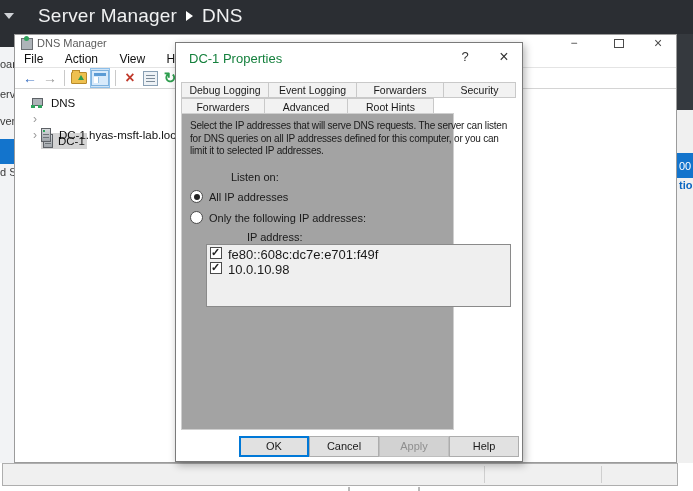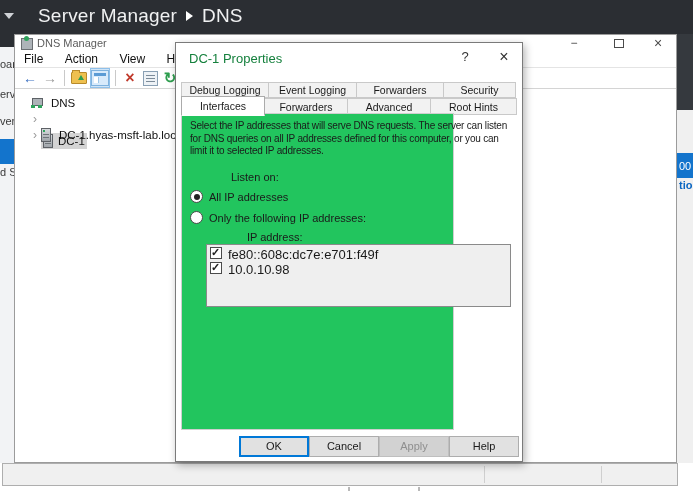--- a/index.html
+++ b/index.html
@@ -79,21 +79,21 @@
   .dlg-help{position:absolute;left:276px;top:4px;width:26px;height:20px;text-align:center;font-size:13px;color:#333;line-height:20px;}
   .dlg-close{position:absolute;left:314px;top:4px;width:28px;height:20px;text-align:center;font-size:16px;color:#333;line-height:19px;}
 
   .tabs{position:absolute;left:5px;top:39px;width:338px;}
   .tabrow{display:flex;}
   .tab{box-sizing:border-box;height:16px;background:#f2f2f2;border:1px solid #c9c9c9;margin-right:-1px;
     font-size:10.5px;color:#1a1a1a;text-align:center;line-height:15px;white-space:nowrap;overflow:hidden;}
   .tabrow2 .tab{height:17px;line-height:16px;}
   .tab.active{background:#ffffff;border:1px solid #ababab;border-bottom:1px solid #ffffff;
     height:20px;margin-top:-2px;line-height:18px;position:relative;z-index:3;}
-  .panel{position:absolute;left:5px;top:70px;width:273px;height:317px;background:#22c55e;
+  .panel{position:absolute;left:5px;top:70px;width:273px;height:317px;background:#a3a3a3;
     border:1px solid #cfcfcf;box-sizing:border-box;z-index:1;}
   .desc{position:absolute;left:8px;top:6px;width:322px;font-size:10px;letter-spacing:-.2px;
     line-height:12.5px;color:#1a1a1a;}
   .lbl{position:absolute;font-size:11px;color:#1a1a1a;white-space:nowrap;padding-left:41px;}
   .radio-row{position:absolute;display:flex;align-items:center;font-size:11px;color:#1a1a1a;}
   .radio{width:11px;height:11px;border:1px solid #4a4a4a;border-radius:50%;margin-right:6px;position:relative;background:#fff;}
   .radio.on:before{content:"";position:absolute;left:2.5px;top:2.5px;width:6px;height:6px;border-radius:50%;background:#222;}
   .listbox{position:absolute;left:24px;top:130px;width:305px;height:63px;background:#efefef;
     border:1px solid #8a8a8a;box-sizing:border-box;padding:2px 0 0 3px;}
   .lb-row{display:flex;align-items:flex-start;height:15px;font-size:13px;color:#1a1a1a;}
@@ -194,21 +194,20 @@
   <div class="dlg-close">×</div>
 
   <div class="tabs">
     <div class="tabrow">
       <div class="tab" style="width:88px;">Debug Logging</div>
       <div class="tab" style="width:89px;">Event Logging</div>
       <div class="tab" style="width:88px;">Forwarders</div>
       <div class="tab" style="width:73px;">Security</div>
     </div>
     <div class="tabrow tabrow2">
-      <div class="tab active" style="width:84px;">Interfaces</div>
       <div class="tab" style="width:84px;">Forwarders</div>
       <div class="tab" style="width:84px;">Advanced</div>
       <div class="tab" style="width:87px;">Root Hints</div>
     </div>
   </div>
 
   <div class="panel">
     <div class="desc">Select the IP addresses that will serve DNS requests. The server can listen for DNS queries on all IP addresses defined for this computer, or you can limit it to selected IP addresses.</div>
     <div class="lbl" style="left:8px;top:57px;">Listen on:</div>
 

